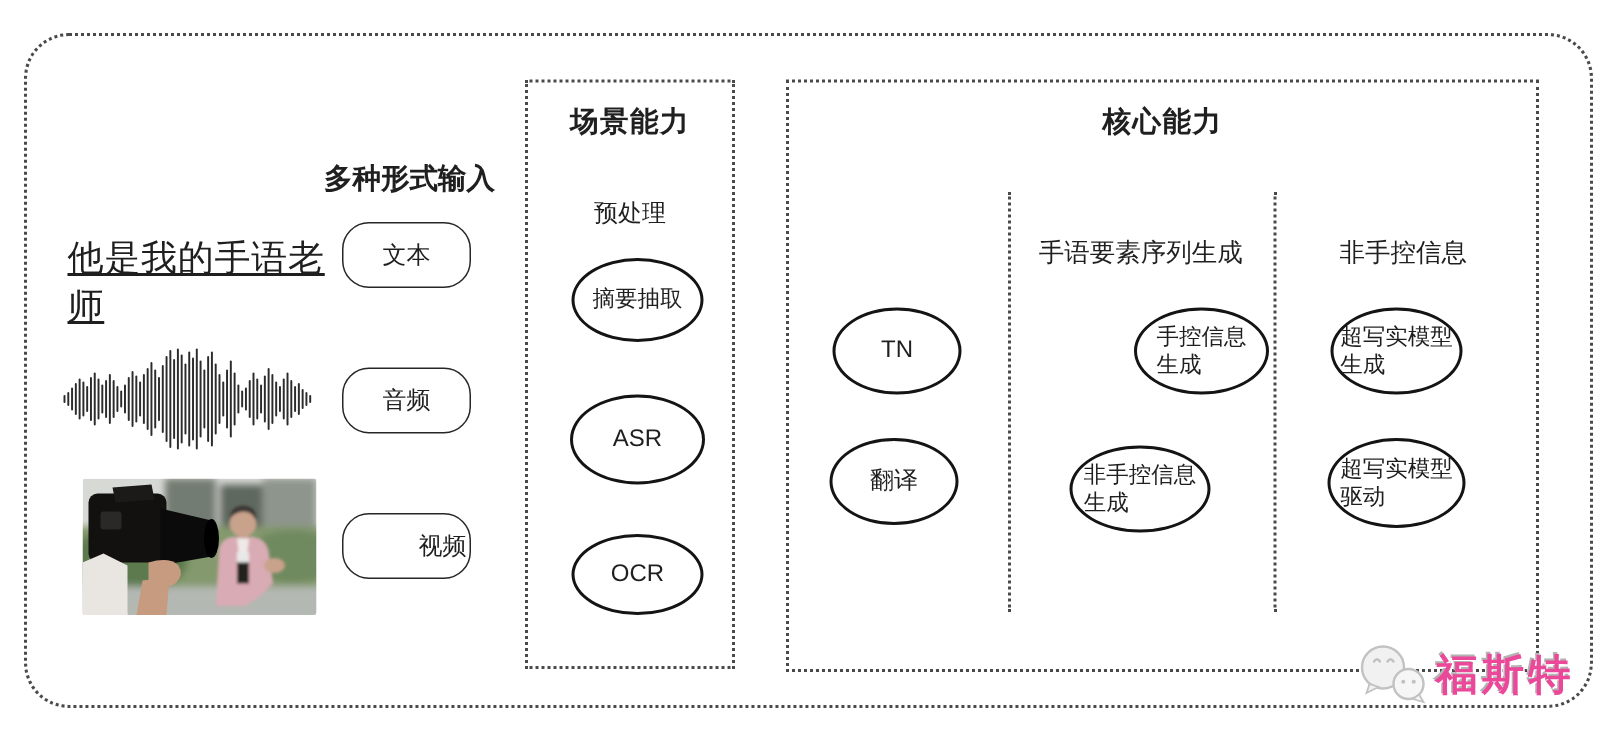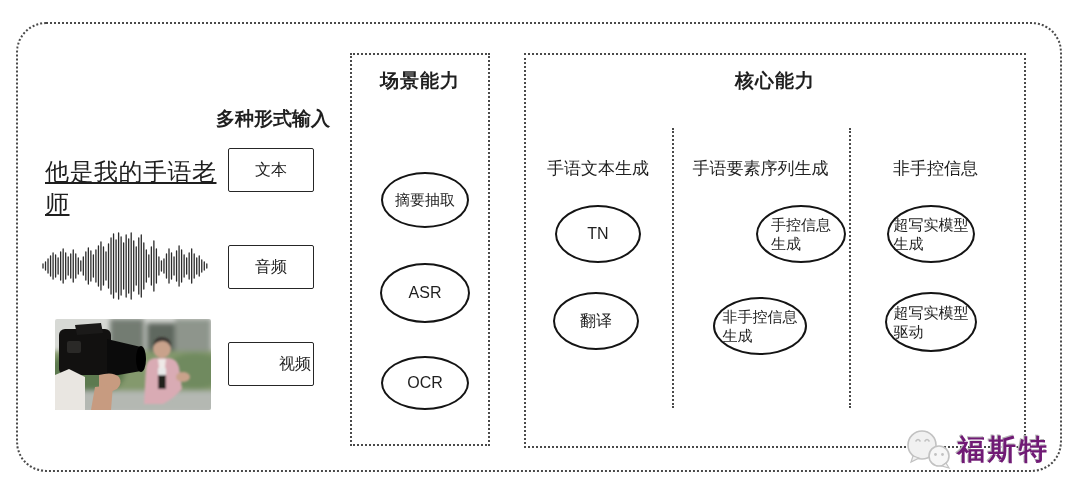--- a/index.html
+++ b/index.html
@@ -45,36 +45,36 @@
     position:absolute;left:203px;top:106px;width:140px;text-align:center;
     font-size:19px;font-weight:700;
   }
   .sample-text{
     position:absolute;left:45px;top:156px;width:175px;font-size:24px;
     letter-spacing:0.5px;
     text-decoration:underline;
   }
   .input-box{
     position:absolute;left:228px;width:86px;height:44px;
-    border:1.6px solid #262626;border-radius:2px;background:#fff;
+    border:1.6px solid #262626;border-radius:18px;background:#fff;
     display:flex;align-items:center;justify-content:center;font-size:16px;
     box-sizing:border-box;
   }
   .box-text{top:148px;} .box-audio{top:245px;} .box-video{top:342px;padding-left:48px;}
   .waveform{position:absolute;left:40px;top:230px;}
   .photo{
     position:absolute;left:55px;top:319px;width:156px;height:91px;
     border-radius:2px;overflow:hidden;
   }
   .watermark{
     position:absolute;left:903px;top:428px;width:160px;height:44px;
     display:flex;align-items:center;
   }
   .watermark-text{
-    font-size:28px;font-weight:700;letter-spacing:3px;color:#701a75;
+    font-size:28px;font-weight:700;letter-spacing:3px;color:#ec4899;
     text-shadow:1px 1px 0 #ffffff,-1px -1px 0 #b3b3b3;
     margin-left:2px;
   }
 </style>
 </head>
 <body>
 
 <div class="canvas">
 
   <div class="outer-frame"></div>
@@ -195,32 +195,32 @@
       </g>
     </svg>
   </div>
 
   <div class="input-box box-text">文本</div>
   <div class="input-box box-audio">音频</div>
   <div class="input-box box-video">视频</div>
 
   <div class="panel panel-scene">
     <div class="panel-title">场景能力</div>
+    <div class="scene-subtitle">预处理</div>
   </div>
   <div class="ellipse" style="left:381px;top:172px;width:88px;height:56px;">摘要抽取</div>
   <div class="ellipse" style="left:380px;top:263px;width:90px;height:60px;font-size:16px;">ASR</div>
   <div class="ellipse" style="left:381px;top:356px;width:88px;height:54px;font-size:16px;">OCR</div>
 
   <div class="panel panel-core">
     <div class="panel-title">核心能力</div>
   </div>
   <div class="col-sep sep-1"></div>
   <div class="col-sep sep-2"></div>
 
-  <div class="col-header hdr-1">手语文本生成</div>
   <div class="col-header hdr-2">手语要素序列生成</div>
   <div class="col-header hdr-3">非手控信息</div>
 
   <div class="ellipse" style="left:555px;top:205px;width:86px;height:58px;font-size:16px;">TN</div>
   <div class="ellipse" style="left:553px;top:292px;width:86px;height:58px;font-size:16px;">翻译</div>
 
   <div class="ellipse" style="left:756px;top:205px;width:90px;height:58px;">手控信息
 生成</div>
   <div class="ellipse" style="left:713px;top:297px;width:94px;height:58px;">非手控信息
 生成</div>

